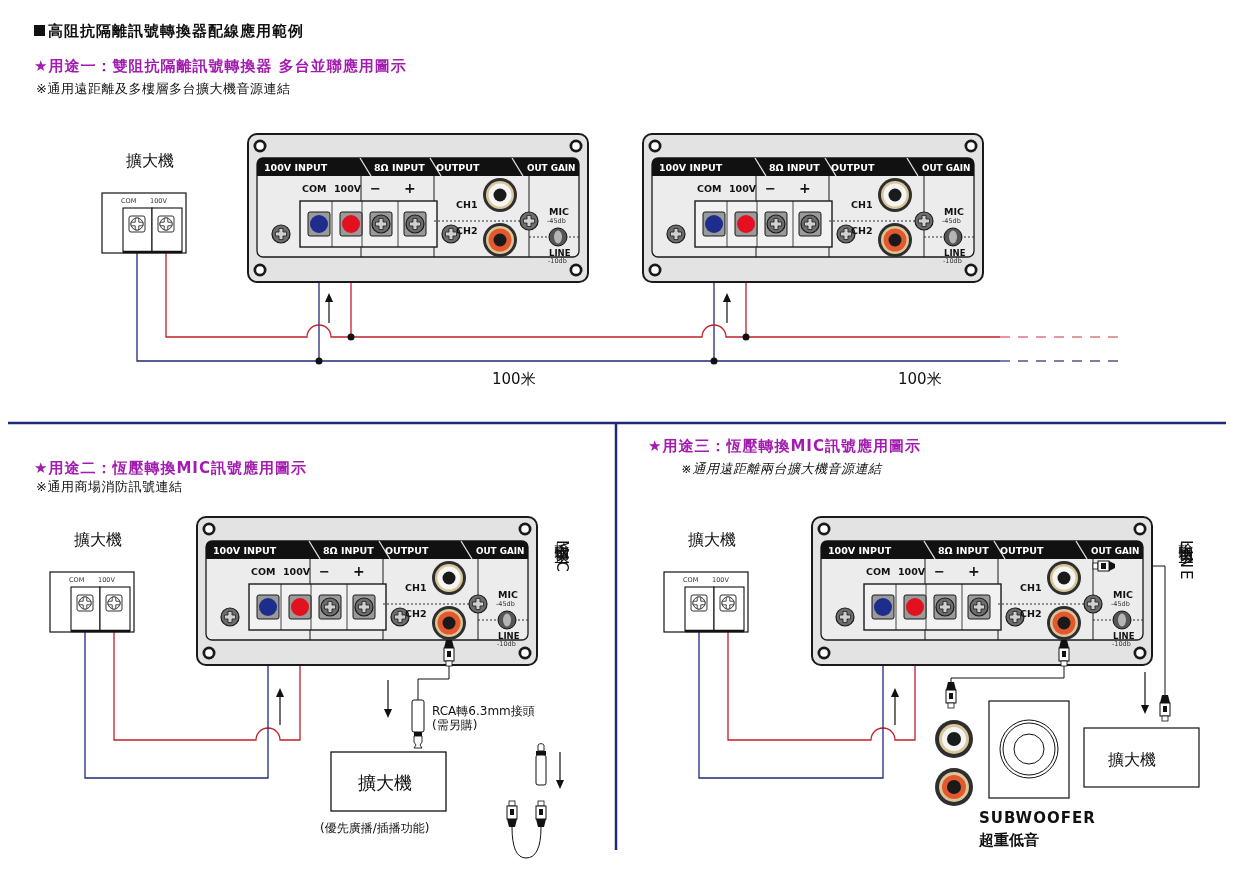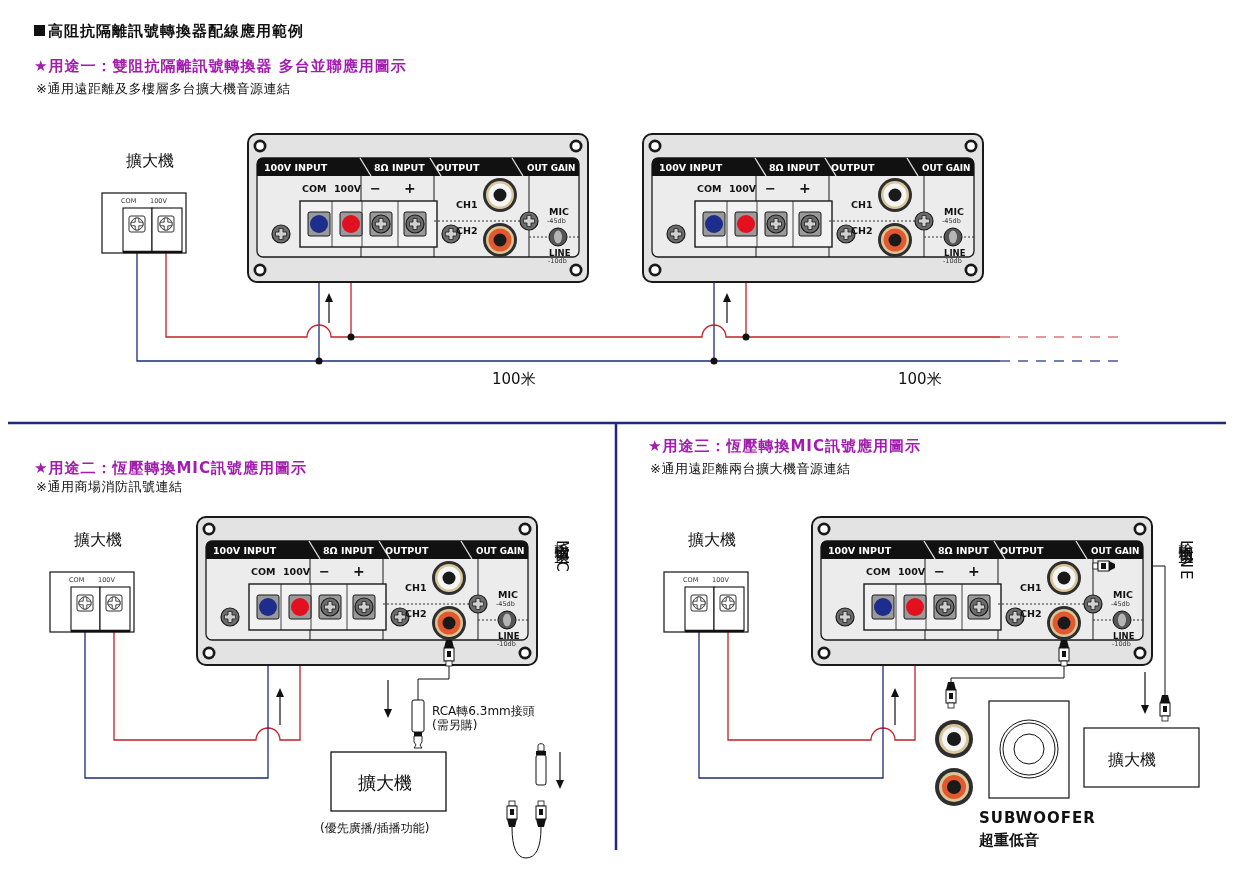--- a/index.html
+++ b/index.html
@@ -16,21 +16,21 @@
 
 <div class="abs main-title"><span class="sq"></span><span>高阻抗隔離訊號轉換器配線應用範例</span></div>
 
 <div class="abs sec-title" style="left:34px;top:57px;">★用途一：雙阻抗隔離訊號轉換器 多台並聯應用圖示</div>
 <div class="abs sec-sub" style="left:36px;top:80px;">※通用遠距離及多樓層多台擴大機音源連結</div>
 
 <div class="abs sec-title" style="left:34px;top:459px;">★用途二：恆壓轉換MIC訊號應用圖示</div>
 <div class="abs sec-sub" style="left:36px;top:460px;margin-top:18px;">※通用商場消防訊號連結</div>
 
 <div class="abs sec-title" style="left:648px;top:437px;">★用途三：恆壓轉換MIC訊號應用圖示</div>
-<div class="abs sec-sub" style="left:650px;top:460px;">※通用遠距離兩台擴大機音源連結</div>
+<div class="abs sec-sub" style="left:681px;top:460px;font-style:italic;">※通用遠距離兩台擴大機音源連結</div>
 
 <svg id="diagram" width="1239" height="879" viewBox="0 0 1239 879">
   <defs>
     <marker id="arrowhead" markerWidth="8" markerHeight="10" refX="4" refY="5" orient="auto-start-reverse" markerUnits="userSpaceOnUse">
       <path d="M0,10 L4,0 L8,10 Z" fill="#111"></path>
     </marker>
   </defs>
 
   <line x1="8" y1="423" x2="1226" y2="423" stroke="#1f2a7a" stroke-width="2.5"></line>
   <line x1="616" y1="423" x2="616" y2="850" stroke="#1f2a7a" stroke-width="2.5"></line>

